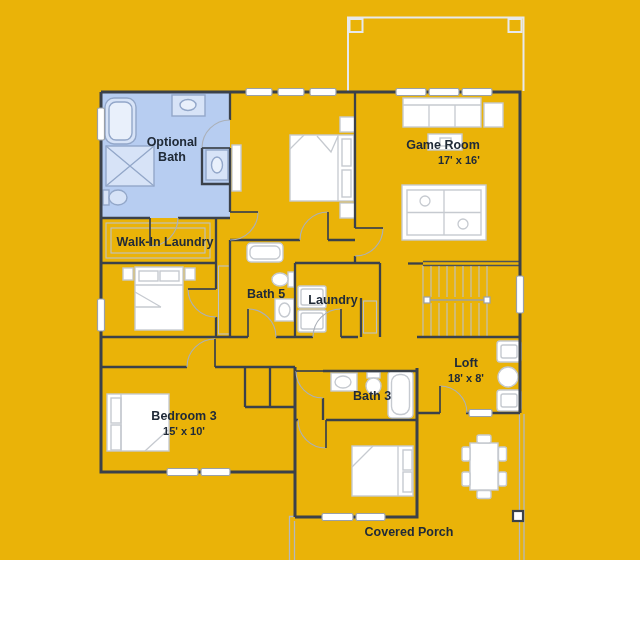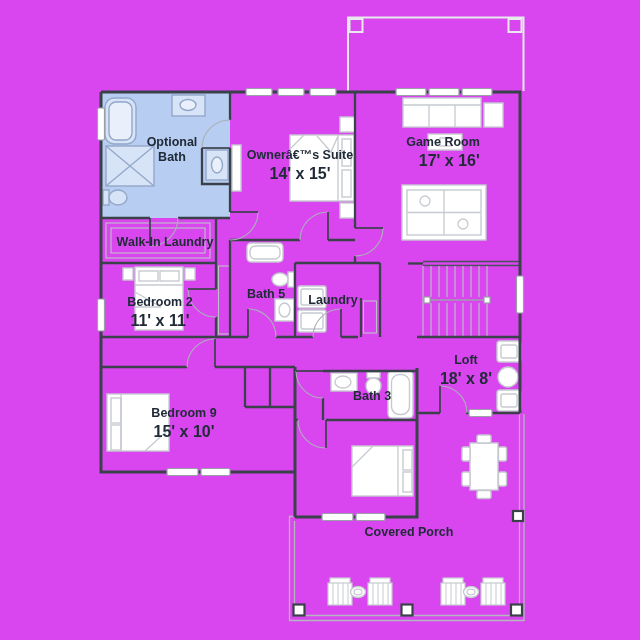--- a/index.html
+++ b/index.html
@@ -1,16 +1,16 @@
 <!DOCTYPE html>
 <html style="--wall: #3b414a; --furniture: #c6cad0; --highlight: #b7cdf1; --bathfix: #93a7c9; --label: #212b38; --faint: #e7e9ec; --porch: #b4b8be;"><head>
 <meta charset="utf-8">
 <style>
   html,body{margin:0;padding:0;background:#fff;}
-  .stage{position:relative;width:640px;height:640px;background:#d946ef;overflow:hidden;
+  .stage{position:relative;width:640px;height:560px;background:#eab308;overflow:hidden;
          font-family:"Liberation Sans","DejaVu Sans",sans-serif;}
   .stage svg{position:absolute;left:0;top:0;}
   
   .wall{fill:none;stroke:var(--wall,#3b414a);stroke-width:3;stroke-linecap:butt;}
   .wall2{stroke-width:2.3;}
   .furn{fill:#fff;stroke:var(--furniture,#c6cad0);stroke-width:1.4;}
   .fline{fill:none;stroke:var(--furniture,#c6cad0);stroke-width:1.3;}
   .bfix{fill:rgba(255,255,255,.45);stroke:var(--bathfix,#93a7c9);stroke-width:1.4;}
   .bline{fill:none;stroke:var(--bathfix,#93a7c9);stroke-width:1.3;}
   .thin{fill:none;stroke:#bdc1c7;stroke-width:1.1;}
@@ -21,21 +21,21 @@
   .door{fill:none;stroke:var(--wall,#3b414a);stroke-width:1.7;}
   .arc{fill:none;stroke:#abb0b8;stroke-width:1.1;}
   .porchline{fill:none;stroke:var(--porch,#b4b8be);stroke-width:1.3;}
   .post{fill:#fff;stroke:var(--wall,#3b414a);stroke-width:2.2;}
   .faint{fill:none;stroke:var(--faint,#e7e9ec);stroke-width:2;}
   .hl{fill:var(--highlight,#b7cdf1);}
   
   .rlabel{position:absolute;transform:translate(-50%,-50%);text-align:center;
           color:var(--label,#212b38);font-weight:700;white-space:nowrap;z-index:2;}
   .rname{font-size:12.5px;line-height:1.22;}
-  .rdims{font-size:16px;line-height:1.35;}
+  .rdims{font-size:11px;line-height:1.35;}
   .wrap{white-space:normal;width:66px;}
 </style>
 </head>
 <body>
 
 <div class="stage">
 <svg viewBox="0 0 640 640" width="640" height="640" aria-hidden="true">
   <defs>
     <g id="pchair">
       <rect x="2" y="0" width="20" height="6" fill="#fff" stroke="#c6cad0" stroke-width="1.2"></rect>
@@ -259,40 +259,32 @@
         <path class="door" d="M 248,337 L 248,309"></path>
   </g>
 </svg>
 
   <div class="rlabel wrap" style="left:172px;top:150px;">
     <div class="rname">Optional Bath</div>
   </div>
   <div class="rlabel" style="left:165px;top:243px;">
     <div class="rname">Walk-In Laundry</div>
   </div>
-  <div class="rlabel" style="left:300px;top:166px;">
-    <div class="rname">Ownerâ€™s Suite</div>
-    <div class="rdims">14' x 15'</div>
-  </div>
   <div class="rlabel" style="left:443px;top:153px;text-align:right;">
     <div class="rname">Game Room</div>
     <div class="rdims">17' x 16'</div>
   </div>
-  <div class="rlabel" style="left:160px;top:313px;">
-    <div class="rname">Bedroom 2</div>
-    <div class="rdims">11' x 11'</div>
-  </div>
   <div class="rlabel" style="left:266px;top:295px;">
     <div class="rname">Bath 5</div>
   </div>
   <div class="rlabel" style="left:333px;top:301px;">
     <div class="rname">Laundry</div>
   </div>
   <div class="rlabel" style="left:184px;top:424px;">
-    <div class="rname">Bedroom 9</div>
+    <div class="rname">Bedroom 3</div>
     <div class="rdims">15' x 10'</div>
   </div>
   <div class="rlabel" style="left:372px;top:397px;">
     <div class="rname">Bath 3</div>
   </div>
   <div class="rlabel" style="left:466px;top:371px;">
     <div class="rname">Loft</div>
     <div class="rdims">18' x 8'</div>
   </div>
   <div class="rlabel" style="left:409px;top:533px;">

